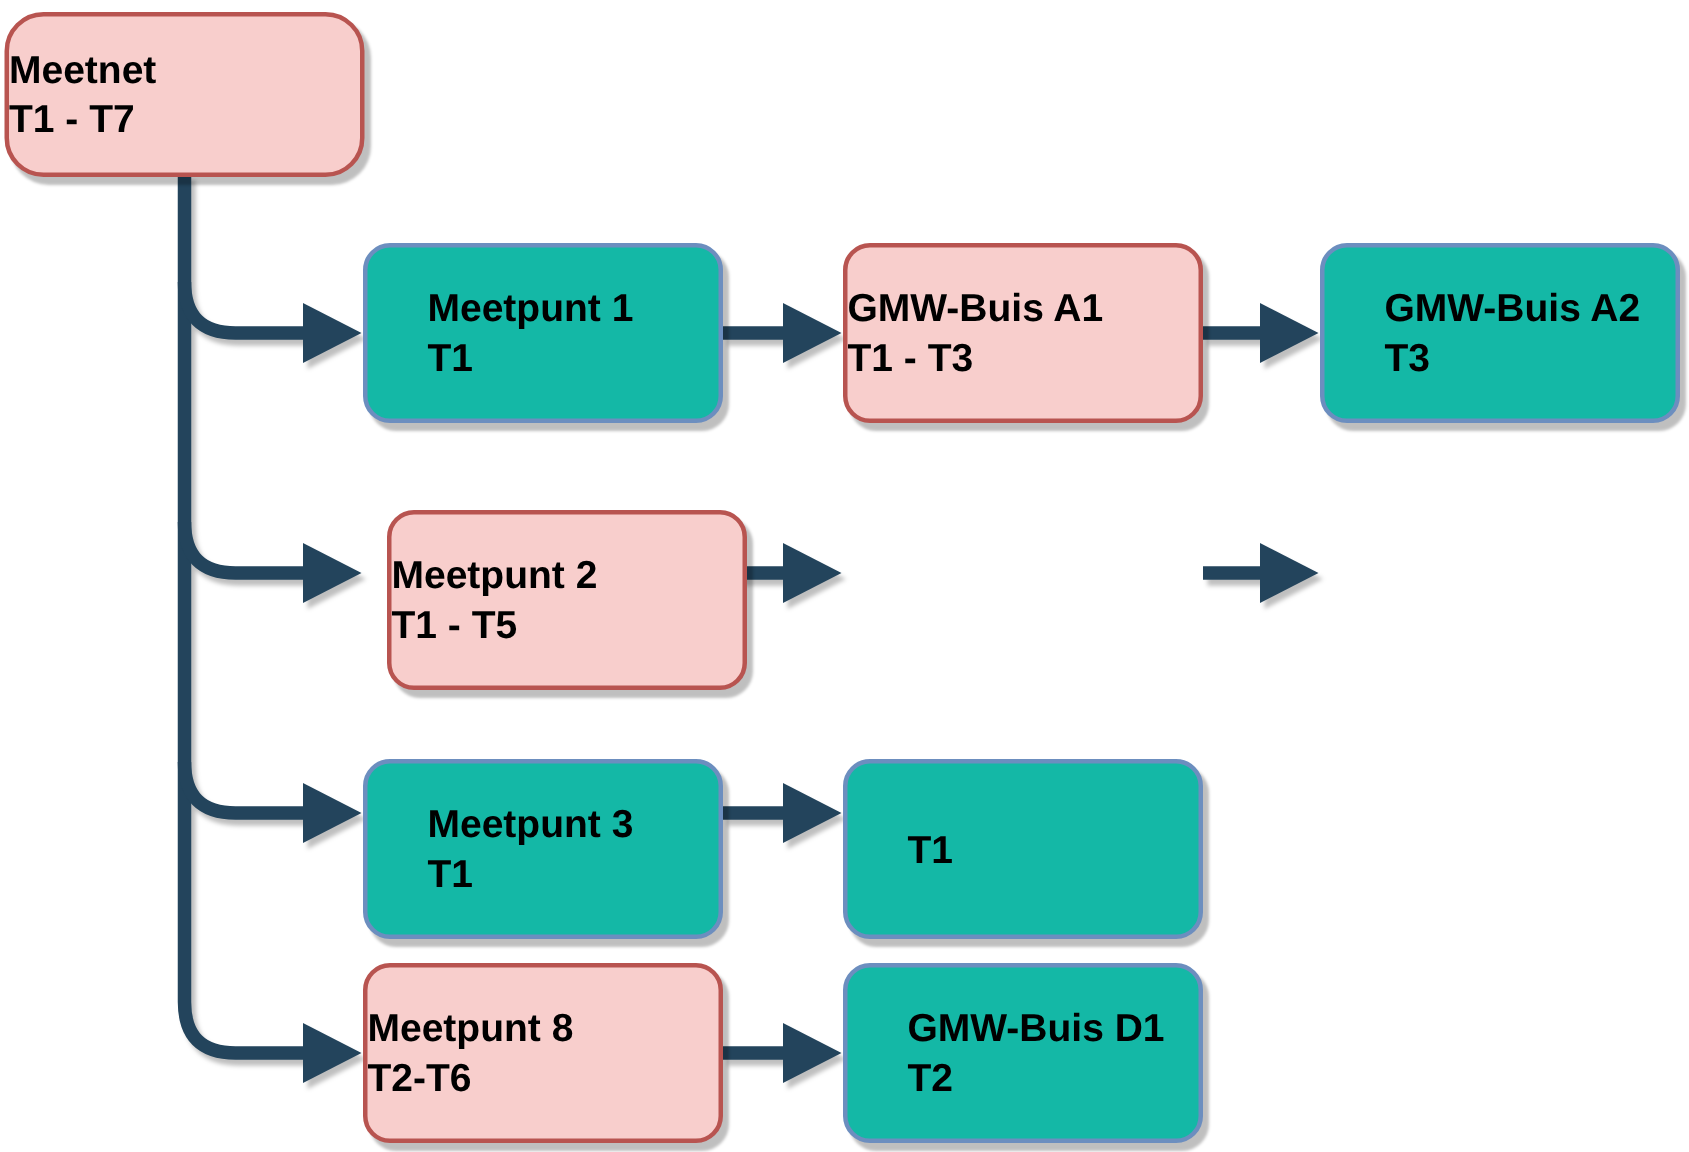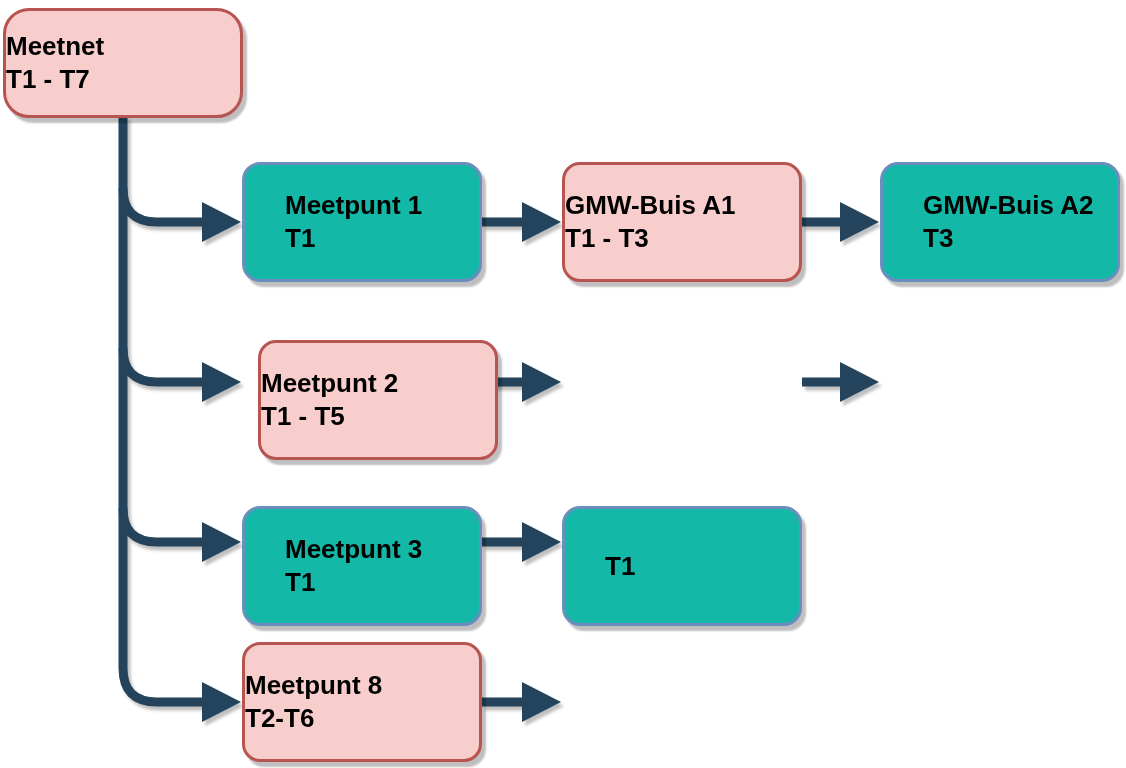--- a/index.html
+++ b/index.html
@@ -136,14 +136,18 @@
     <div>T1</div>
   </div>
   <div class="node blue col2 row3">
     <div>T1</div>
   </div>
 
   <div class="node red col1 row4">
     <div>Meetpunt 8</div>
     <div>T2-T6</div>
   </div>
+  <div class="node blue col2 row4">
+    <div>GMW-Buis D1</div>
+    <div>T2</div>
+  </div>
 
 </div>
 
 </body></html>

